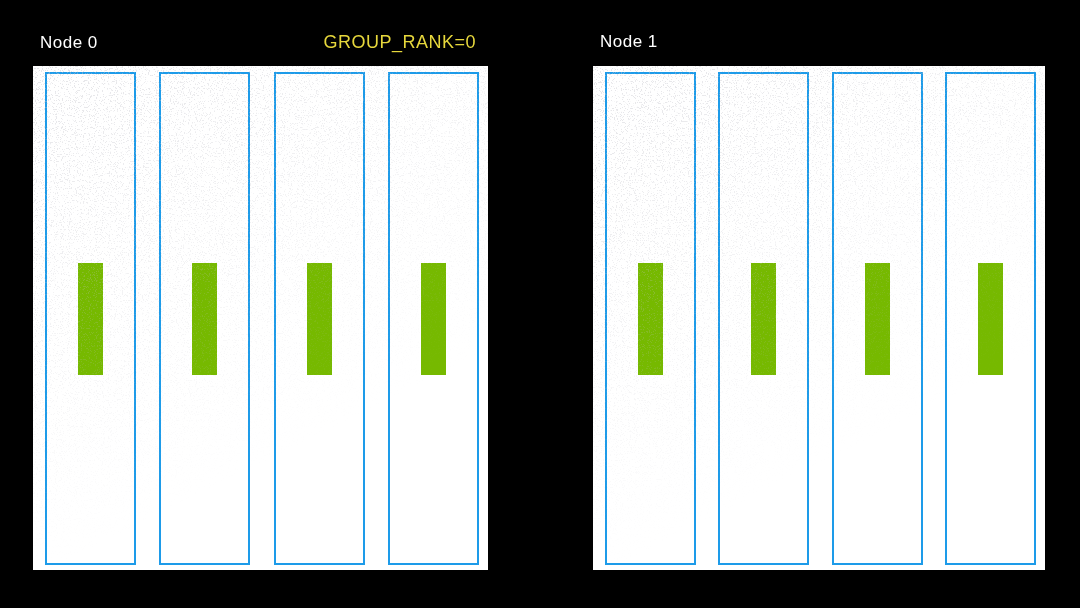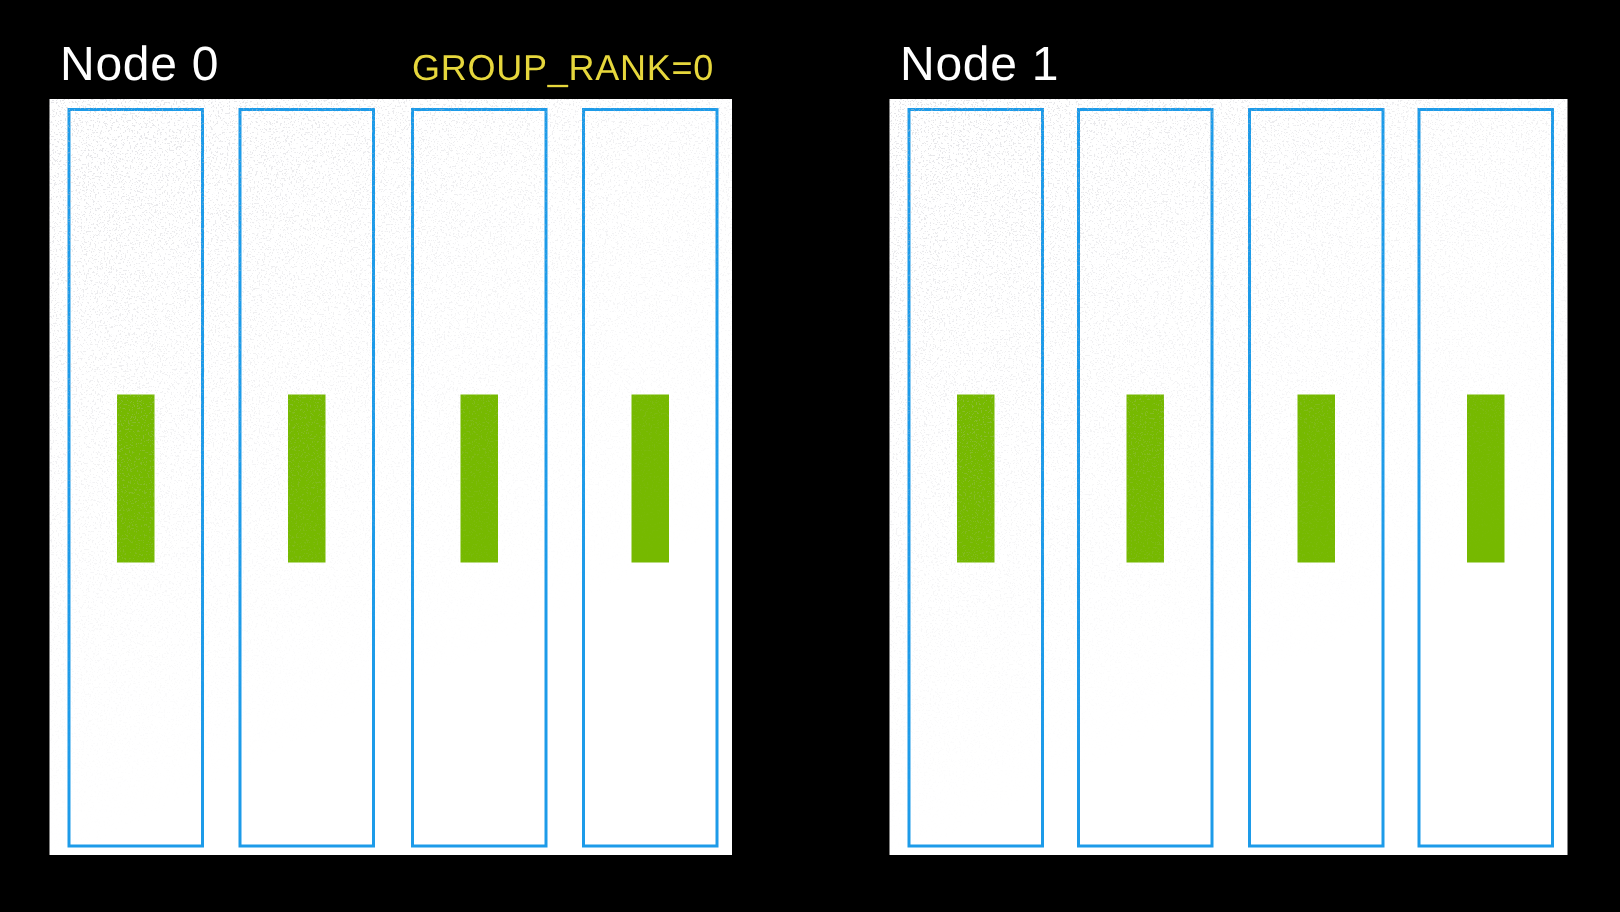--- a/index.html
+++ b/index.html
@@ -23,28 +23,28 @@
     display: flex;
     justify-content: space-between;
     align-items: baseline;
     height: 30px;
     top: 27px;
   }
   .node-header.left  { left: 33px;  width: 455px; }
   .node-header.right { left: 593px; width: 452px; flex-direction: column; }
   .node-label {
     color: var(--node_label, #ffffff);
-    font-size: 32px;
+    font-size: 17px;
     line-height: 30px;
     margin-left: 7px;
     letter-spacing: 0.5px;
   }
   .group-rank-label {
     color: var(--group_rank_label, #e6d73c);
-    font-size: 24px;
+    font-size: 18px;
     line-height: 30px;
     margin-right: 12px;
     letter-spacing: 0.5px;
   }
   .node-panel {
     position: absolute;
     top: 66px;
     height: 504px;
     background: var(--panel_bg, #ffffff);
     box-sizing: border-box;

